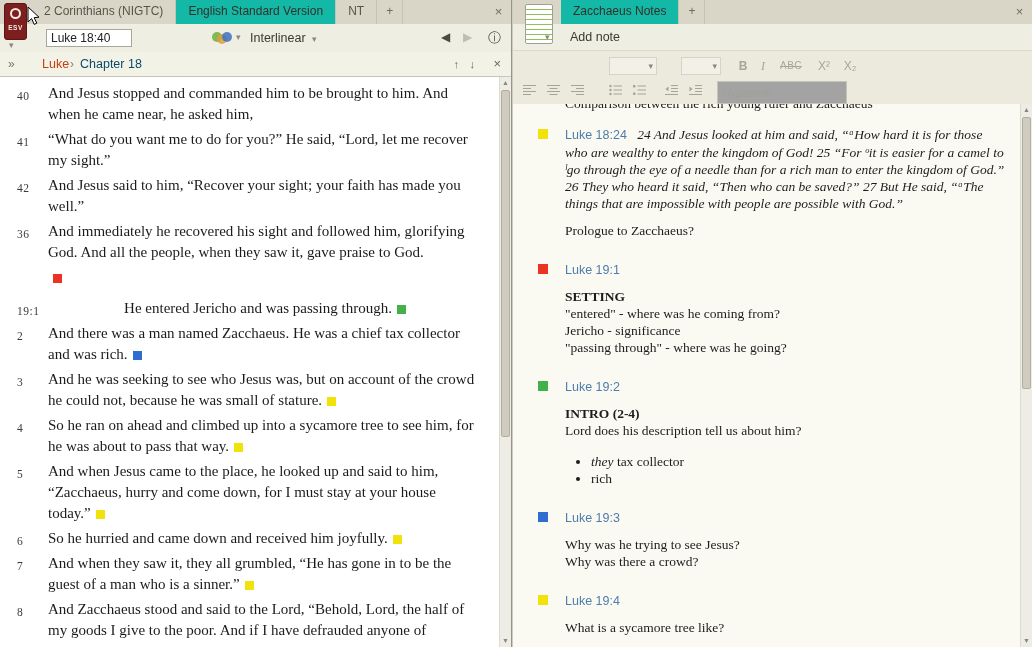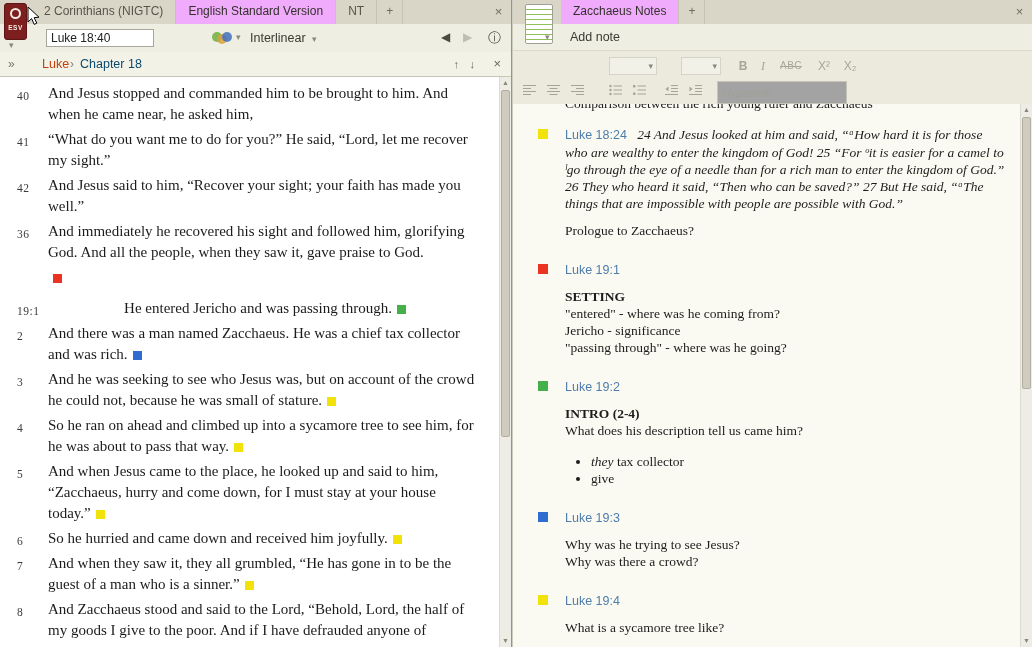--- a/index.html
+++ b/index.html
@@ -2,38 +2,38 @@
 <html><head>
 <meta charset="utf-8">
 <style>
   html,body{margin:0;padding:0;}
   body{font-family:"Liberation Sans",sans-serif;}
   .screen{position:relative;width:1032px;height:647px;overflow:hidden;background:#cfccbf;}
 
   
   .tabbar{position:absolute;left:0;top:0;right:0;height:36px;background:#d9d6c8;border-bottom:1px solid #b3b0a3;display:flex;box-sizing:border-box;}
   .tab{padding:0 12px;line-height:23px;font-size:12px;color:#57554b;border-right:1px solid #c6c3b5;white-space:nowrap;}
-  .tab.active{background:#f0abfc;color:#33312a;}
+  .tab.active{background:#14b8a6;color:#33312a;}
   .tab.plus{padding:0 9px;color:#6e6c60;}
   .bar-close{position:absolute;right:5px;top:3px;width:15px;height:17px;text-align:center;font-size:13px;line-height:17px;color:#6e6c60;}
   .toolbar-row{position:absolute;left:0;right:0;background:#efeee2;}
   .dd{font-size:9px;color:#8a887c;}
   .scrolltrack{position:absolute;width:12px;background:#eeede5;border-left:1px solid #dddbd0;box-sizing:border-box;}
   .scrollthumb{position:absolute;left:1px;right:1px;background:#cfccbf;border:1px solid #b2afa2;border-radius:2px;}
   .scrollarrow{position:absolute;left:0;right:0;text-align:center;font-size:7px;color:#8a887c;height:12px;line-height:12px;}
 
   
   .panel-left{position:absolute;left:0;top:0;width:512px;height:647px;background:#fff;border-right:1px solid #979488;box-sizing:border-box;}
   .panel-left .tabbar{padding-left:32px;}
   .esv-icon{position:absolute;left:4px;top:3px;width:23px;height:37px;background:#7e1f1f;border:1px solid #5e1414;border-radius:3px;z-index:5;box-sizing:border-box;text-align:center;}
   .esv-ring{display:inline-block;width:11px;height:11px;border:2px solid #f3ece2;border-radius:50%;margin-top:4px;box-sizing:border-box;}
   .esv-label{display:block;font-size:6.5px;font-weight:bold;color:#f3ece2;letter-spacing:.5px;margin-top:1px;}
   .res-arrow{position:absolute;left:9px;top:40px;z-index:5;}
   .lp-toolbar{top:24px;height:28px;}
-  .ref-input{position:absolute;left:46px;top:5px;width:108px;height:18px;border:1px solid #a9a79a;background:#fff;font:12px "Liberation Sans",sans-serif;color:#222;padding:0 4px;box-sizing:border-box;}
+  .ref-input{position:absolute;left:46px;top:5px;width:86px;height:18px;border:1px solid #a9a79a;background:#fff;font:12px "Liberation Sans",sans-serif;color:#222;padding:0 4px;box-sizing:border-box;}
   .venn{position:absolute;left:212px;top:8px;width:22px;height:12px;}
   .venn i{position:absolute;width:10px;height:10px;border-radius:50%;opacity:.85;}
   .venn i.c1{left:0;background:#6fae3c;}
   .venn i.c2{left:5px;top:2px;background:#d8a13a;}
   .venn i.c3{left:10px;background:#4070c0;}
   .venn-dd{position:absolute;left:236px;top:8px;}
   .interlinear{position:absolute;left:250px;top:0;line-height:28px;font-size:12.5px;color:#3a3930;}
   .inter-dd{position:absolute;left:312px;top:10px;}
   .nav-back{position:absolute;left:441px;top:6px;font-size:12px;color:#4a4a40;}
   .nav-fwd{position:absolute;left:463px;top:6px;font-size:12px;color:#c0beb2;}
@@ -298,24 +298,24 @@
             </div>
   </div>
           <div class="note">
     <div class="note-line1">
       <span class="note-square" style="background: rgb(67, 176, 73);"></span>
       <span class="note-ref">Luke 19:2</span>
       
     </div>
     <div class="note-body">
               <div class="note-heading">INTRO (2-4)</div>
-              <div class="note-line">What does his description tell us came him?</div>
+              <div class="note-line">Lord does his description tell us about him?</div>
               <ul class="note-bullets">
                 <li><em>they</em> tax collector</li>
-                <li>give</li>
+                <li>rich</li>
               </ul>
             </div>
   </div>
           <div class="note">
     <div class="note-line1">
       <span class="note-square" style="background: rgb(47, 110, 208);"></span>
       <span class="note-ref">Luke 19:3</span>
       
     </div>
     <div class="note-body">

